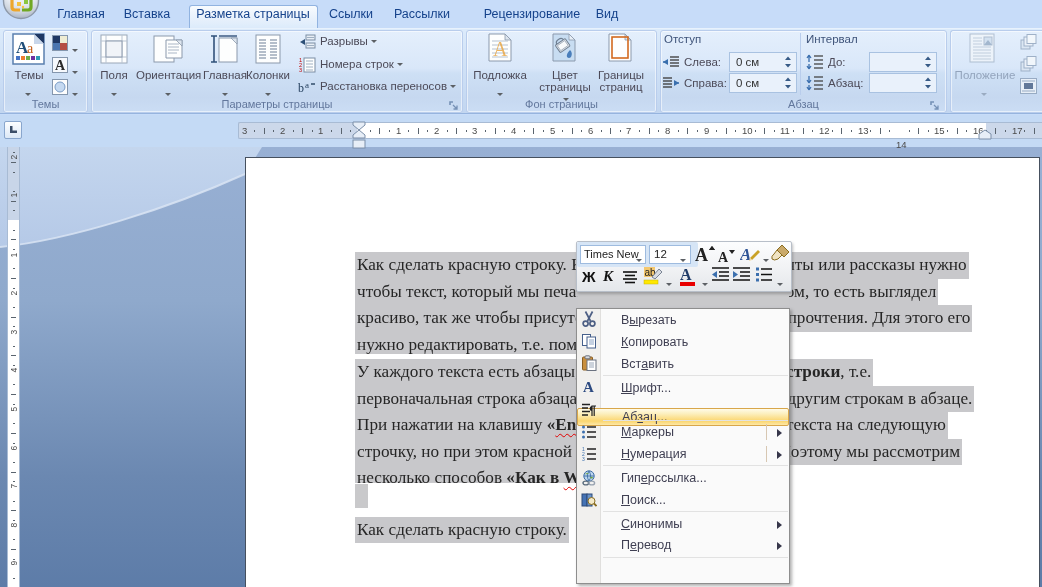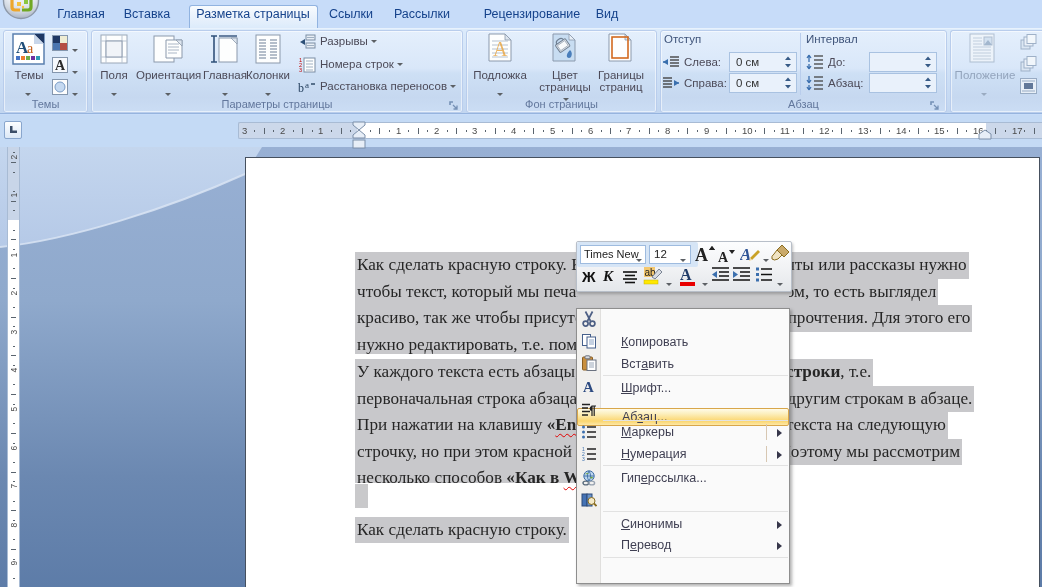--- a/index.html
+++ b/index.html
@@ -359,21 +359,21 @@
 <div class="abs" style="left:511px;top:125px;font-size:9.5px;color:#4a4a4a;">4</div>
 <div class="abs" style="left:550px;top:125px;font-size:9.5px;color:#4a4a4a;">5</div>
 <div class="abs" style="left:588px;top:125px;font-size:9.5px;color:#4a4a4a;">6</div>
 <div class="abs" style="left:626px;top:125px;font-size:9.5px;color:#4a4a4a;">7</div>
 <div class="abs" style="left:665px;top:125px;font-size:9.5px;color:#4a4a4a;">8</div>
 <div class="abs" style="left:704px;top:125px;font-size:9.5px;color:#4a4a4a;">9</div>
 <div class="abs" style="left:742px;top:125px;font-size:9.5px;color:#4a4a4a;">10</div>
 <div class="abs" style="left:780px;top:125px;font-size:9.5px;color:#4a4a4a;">11</div>
 <div class="abs" style="left:819px;top:125px;font-size:9.5px;color:#4a4a4a;">12</div>
 <div class="abs" style="left:858px;top:125px;font-size:9.5px;color:#4a4a4a;">13</div>
-<div class="abs" style="left:896px;top:125px;font-size:9.5px;color:#4a4a4a;">14</div>
+<div class="abs" style="left:896px;top:139px;font-size:9.5px;color:#4a4a4a;">14</div>
 <div class="abs" style="left:934px;top:125px;font-size:9.5px;color:#4a4a4a;">15</div>
 <div class="abs" style="left:973px;top:125px;font-size:9.5px;color:#4a4a4a;">16</div>
 <div class="abs" style="left:1012px;top:125px;font-size:9.5px;color:#4a4a4a;">17</div>
 <div class="abs" style="left:254.1px;top:130px;width:1px;height:2px;background:#5a646e;"></div>
 <div class="abs" style="left:263.8px;top:128px;width:1px;height:6px;background:#5a646e;"></div>
 <div class="abs" style="left:273.4px;top:130px;width:1px;height:2px;background:#5a646e;"></div>
 <div class="abs" style="left:292.6px;top:130px;width:1px;height:2px;background:#5a646e;"></div>
 <div class="abs" style="left:302.2px;top:128px;width:1px;height:6px;background:#5a646e;"></div>
 <div class="abs" style="left:311.9px;top:130px;width:1px;height:2px;background:#5a646e;"></div>
 <div class="abs" style="left:331.1px;top:130px;width:1px;height:2px;background:#5a646e;"></div>
@@ -574,20 +574,23 @@
     </g>
 <g fill="#3b6fae">
       <rect x="1" y="0.5" width="3" height="3"></rect>
       <rect x="1" y="6" width="3" height="3"></rect>
       <rect x="1" y="11.5" width="3" height="3"></rect>
     </g>
 </svg>
 <div class="abs" style="left:777px;top:275px;z-index:31;"><span class="dar"></span></div>
 <div class="menu">
     <div class="icol"></div>
+    <div class="mi" style="top:0px;">
+      <span class="txt">В<span class="u">ы</span>резать</span>
+    </div>
     <div class="mi" style="top:22px;">
       <span class="txt"><span class="u">К</span>опировать</span>
     </div>
     <div class="mi" style="top:44px;">
       <span class="txt">Вст<span class="u">а</span>вить</span>
     </div>
     <div class="mi" style="top:68px;">
       <span class="txt"><span class="u">Ш</span>рифт...</span>
     </div>
     <div class="mi" style="top:99px;background:linear-gradient(180deg,#fffbe8 0%,#fcefbd 30%,#fbd66e 75%,#fde8a8 100%);border:1px solid #d8a64a;border-radius:2px;line-height:17px;height:18px;">
@@ -598,20 +601,23 @@
       <span style="position:absolute;right:22px;top:3px;width:1px;height:16px;background:#d7c7b2;"></span>
       <span class="sub"></span>
     </div>
     <div class="mi" style="top:134px;">
       <span class="txt"><span class="u">Н</span>умерация</span>
       <span style="position:absolute;right:22px;top:3px;width:1px;height:16px;background:#d7c7b2;"></span>
       <span class="sub"></span>
     </div>
     <div class="mi" style="top:158px;text-align:center;">
       <span class="txt">Гип<span class="u">е</span>рссылка...</span>
+    </div>
+    <div class="mi" style="top:180px;">
+      <span class="txt"><span class="u">П</span>оиск...</span>
     </div>
     <div class="mi" style="top:204px;">
       <span class="txt"><span class="u">С</span>инонимы</span>
       <span class="sub"></span>
     </div>
     <div class="mi" style="top:225px;">
       <span class="txt">П<span class="u">е</span>ревод</span>
       <span class="sub"></span>
     </div>
     <div class="msep" style="top:66px;"></div>

